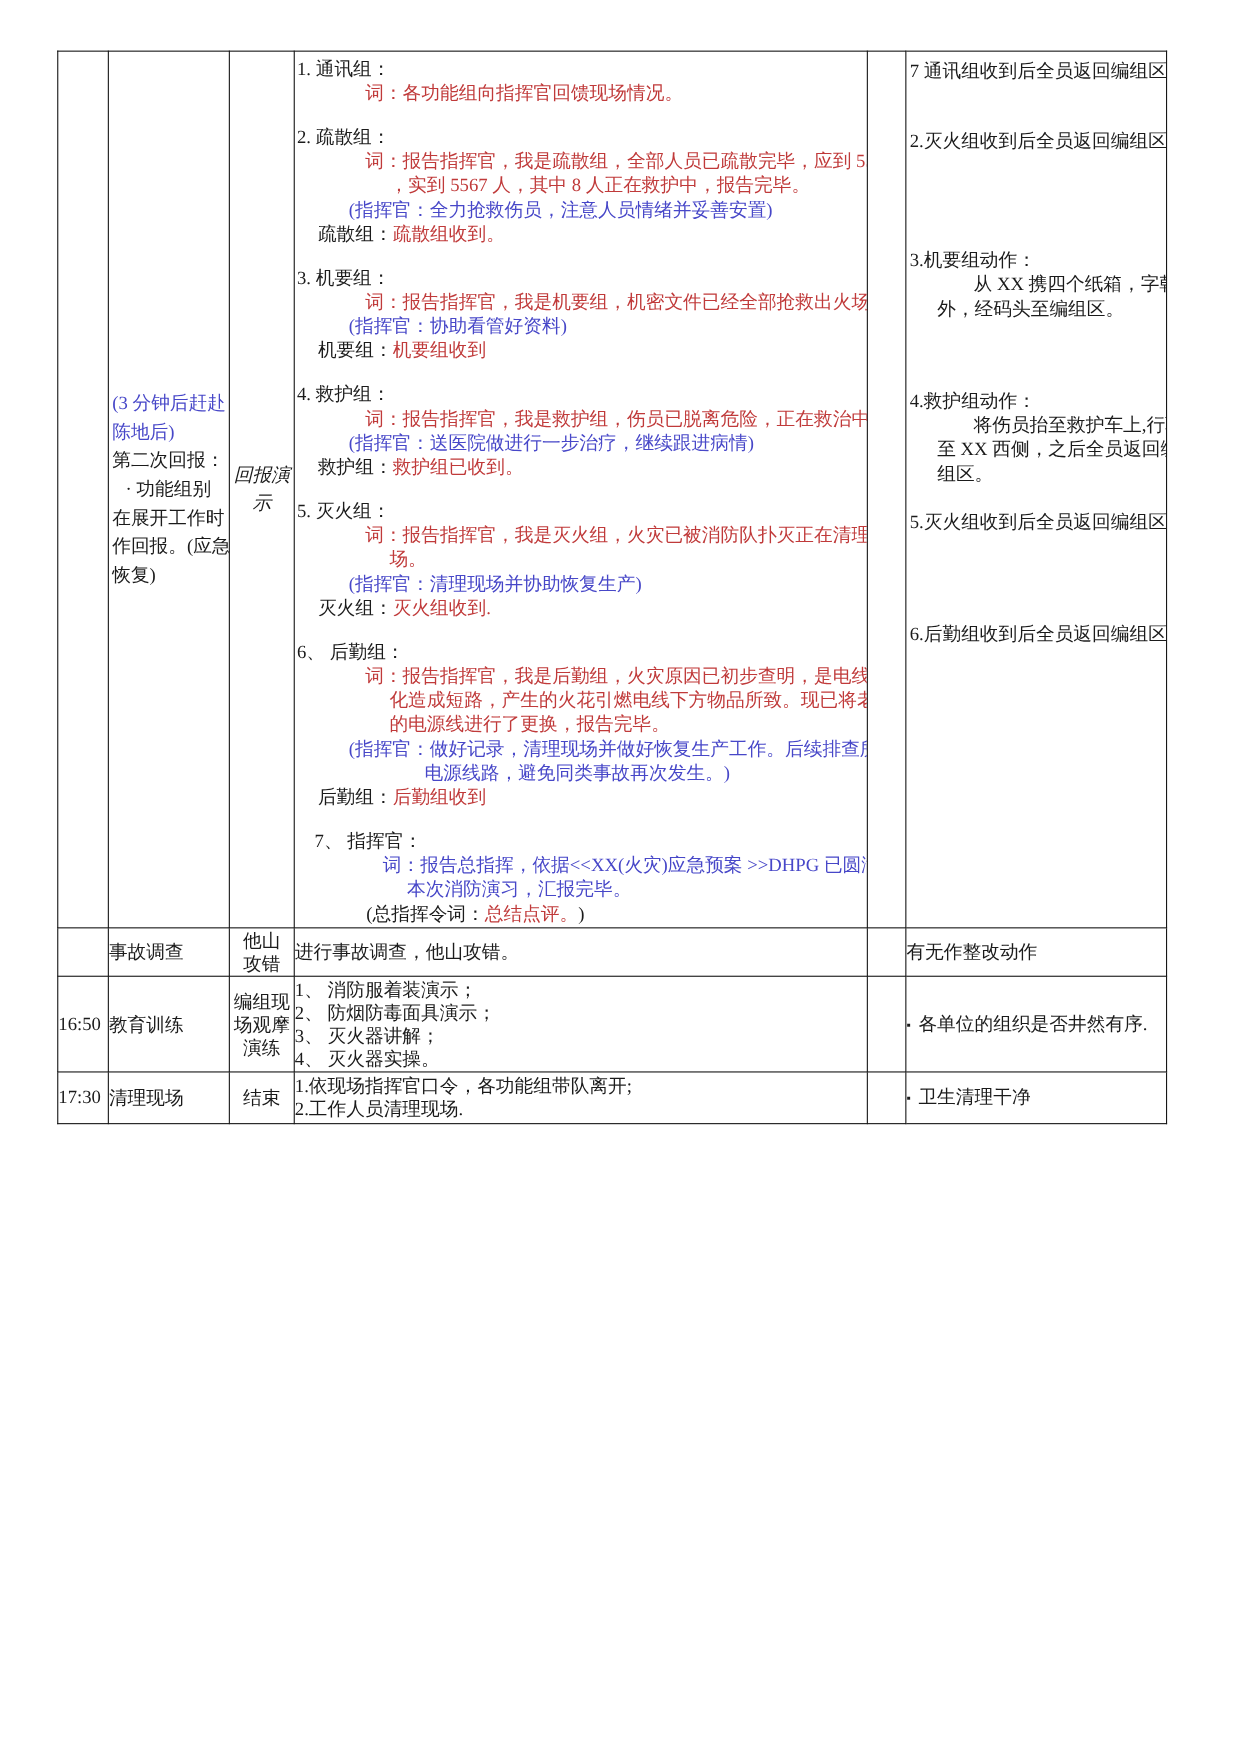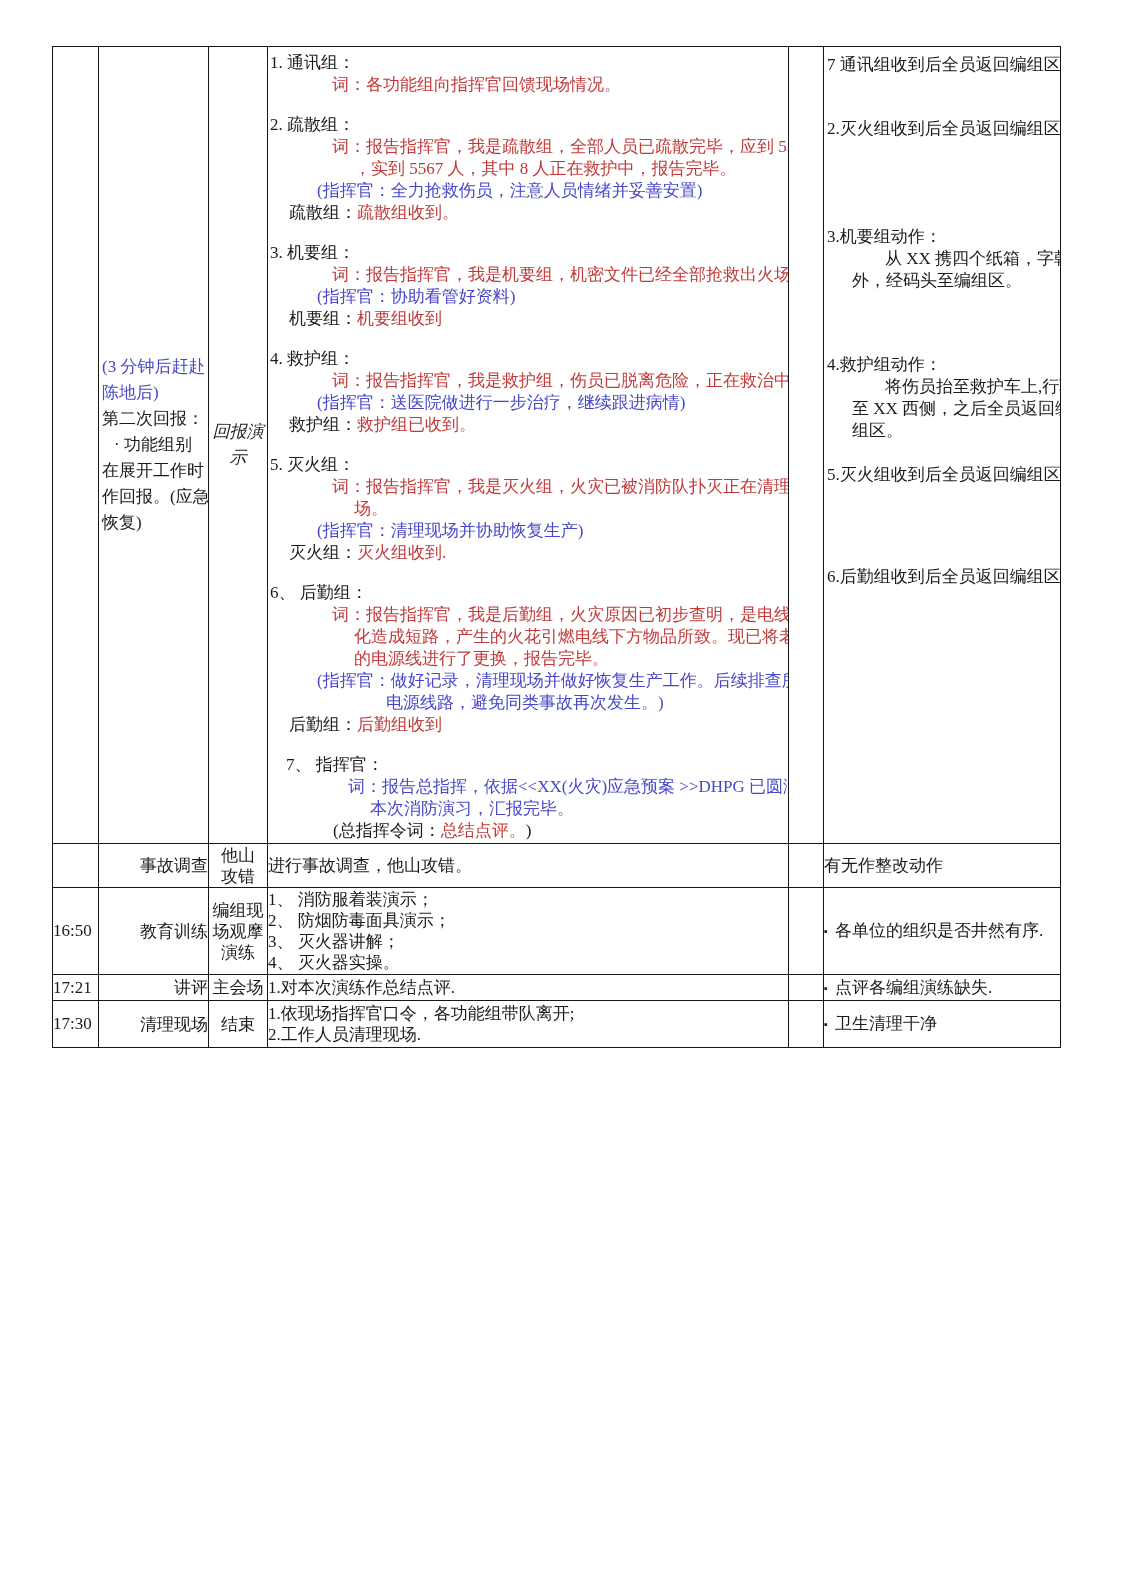--- a/index.html
+++ b/index.html
@@ -72,21 +72,21 @@
   .ri1{padding-left:25px}
   .ri2{padding-left:58px}
 
   
   tr.br0{height:44px}
   tr.br1{height:87px}
   tr.br2{height:46px}
   tr.br3{height:26px}
   tr.br4{height:47px}
   td.time{text-align:left;padding-left:2px;}
-  td.act{text-align:right;}
+  td.act{text-align:left;}
   td.content{padding-left:4px;}
   .bline{line-height:21px;white-space:nowrap;}
   td.rem{padding-left:4px;}
   .rline{line-height:21px;white-space:nowrap;}
   .bullet{display:inline-block;font-size:11px;vertical-align:1px;margin-right:7px;}
 </style>
 </head>
 <body>
 
 <div class="page">
@@ -226,34 +226,20 @@
             <div class="bline">1、 消防服着装演示；</div>
             <div class="bline">2、 防烟防毒面具演示；</div>
             <div class="bline">3、 灭火器讲解；</div>
             <div class="bline">4、 灭火器实操。</div>
           </td>
           <td class="gap"></td>
           <td class="rem">
             <div class="rline"><span class="bullet">▪</span>各单位的组织是否井然有序.</div>
           </td>
         </tr>
-        <tr class="br3">
-          <td class="time">17:21</td>
-          <td class="act">讲评</td>
-          <td class="lab">
-            <div class="lab-line-sm">主会场</div>
-          </td>
-          <td class="content">
-            <div class="bline">1.对本次演练作总结点评.</div>
-          </td>
-          <td class="gap"></td>
-          <td class="rem">
-            <div class="rline"><span class="bullet">▪</span>点评各编组演练缺失.</div>
-          </td>
-        </tr>
         <tr class="br4">
           <td class="time">17:30</td>
           <td class="act">清理现场</td>
           <td class="lab">
             <div class="lab-line-sm">结束</div>
           </td>
           <td class="content">
             <div class="bline">1.依现场指挥官口令，各功能组带队离开;</div>
             <div class="bline">2.工作人员清理现场.</div>
           </td>

